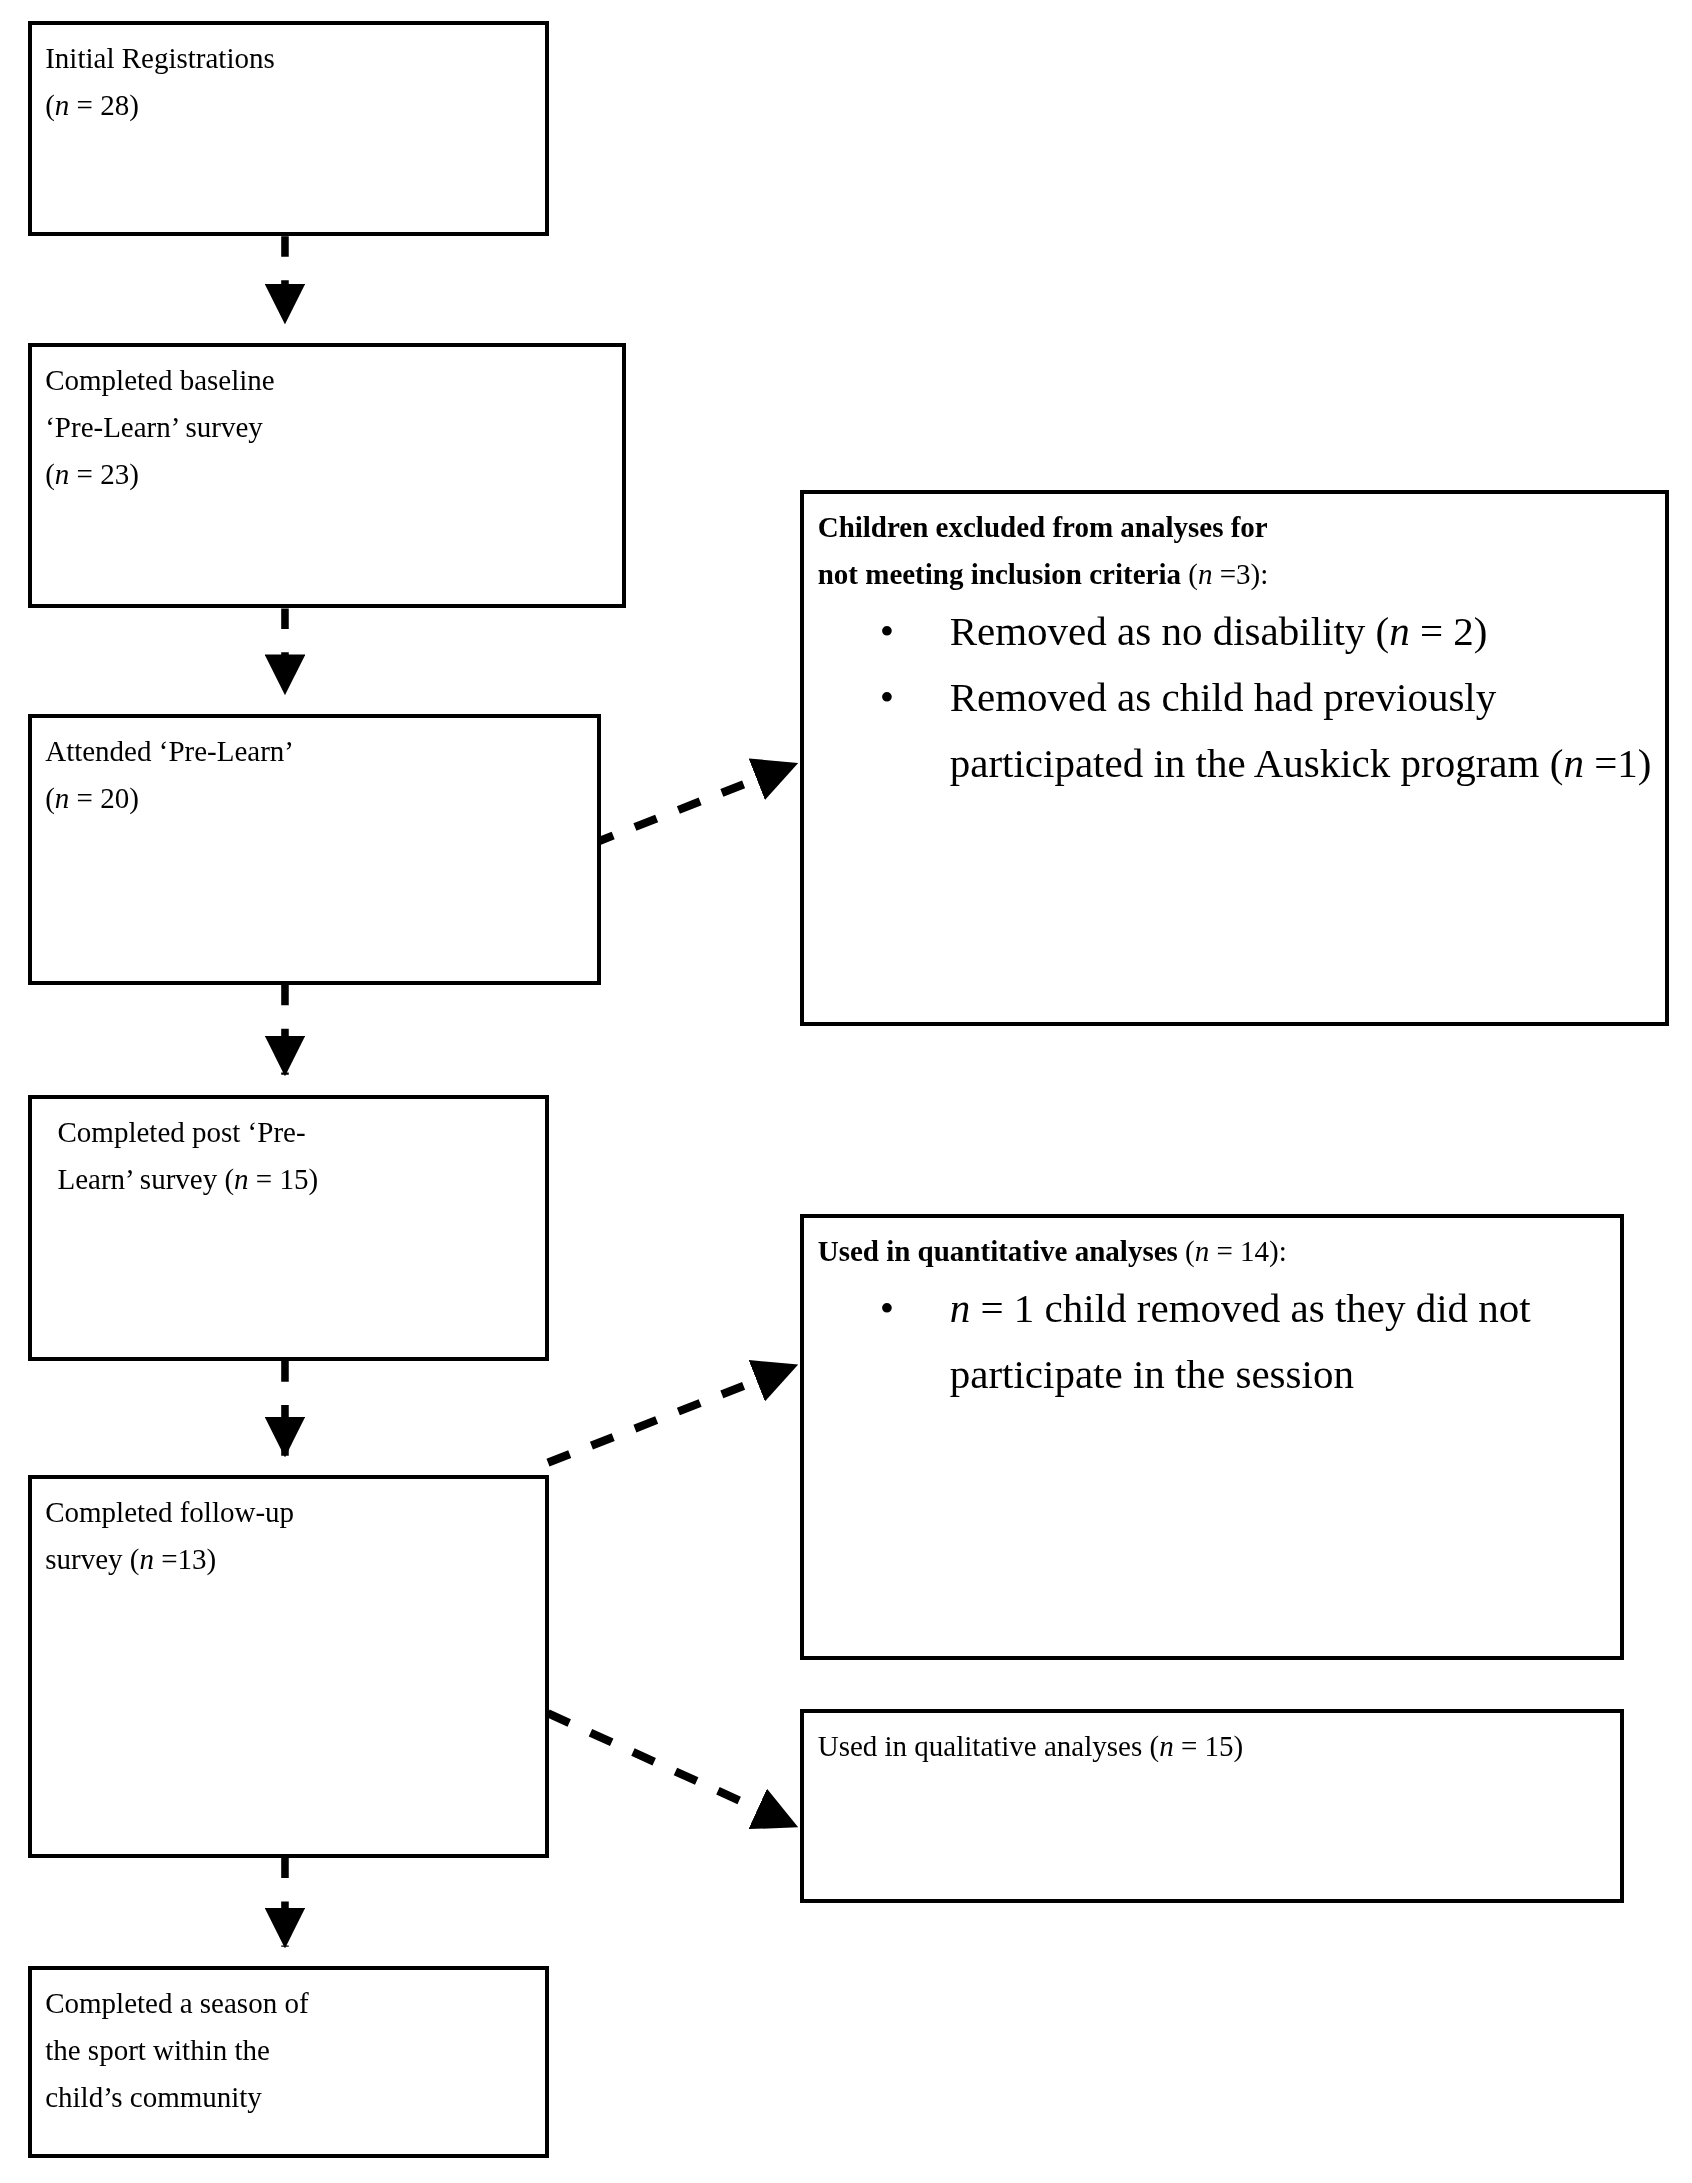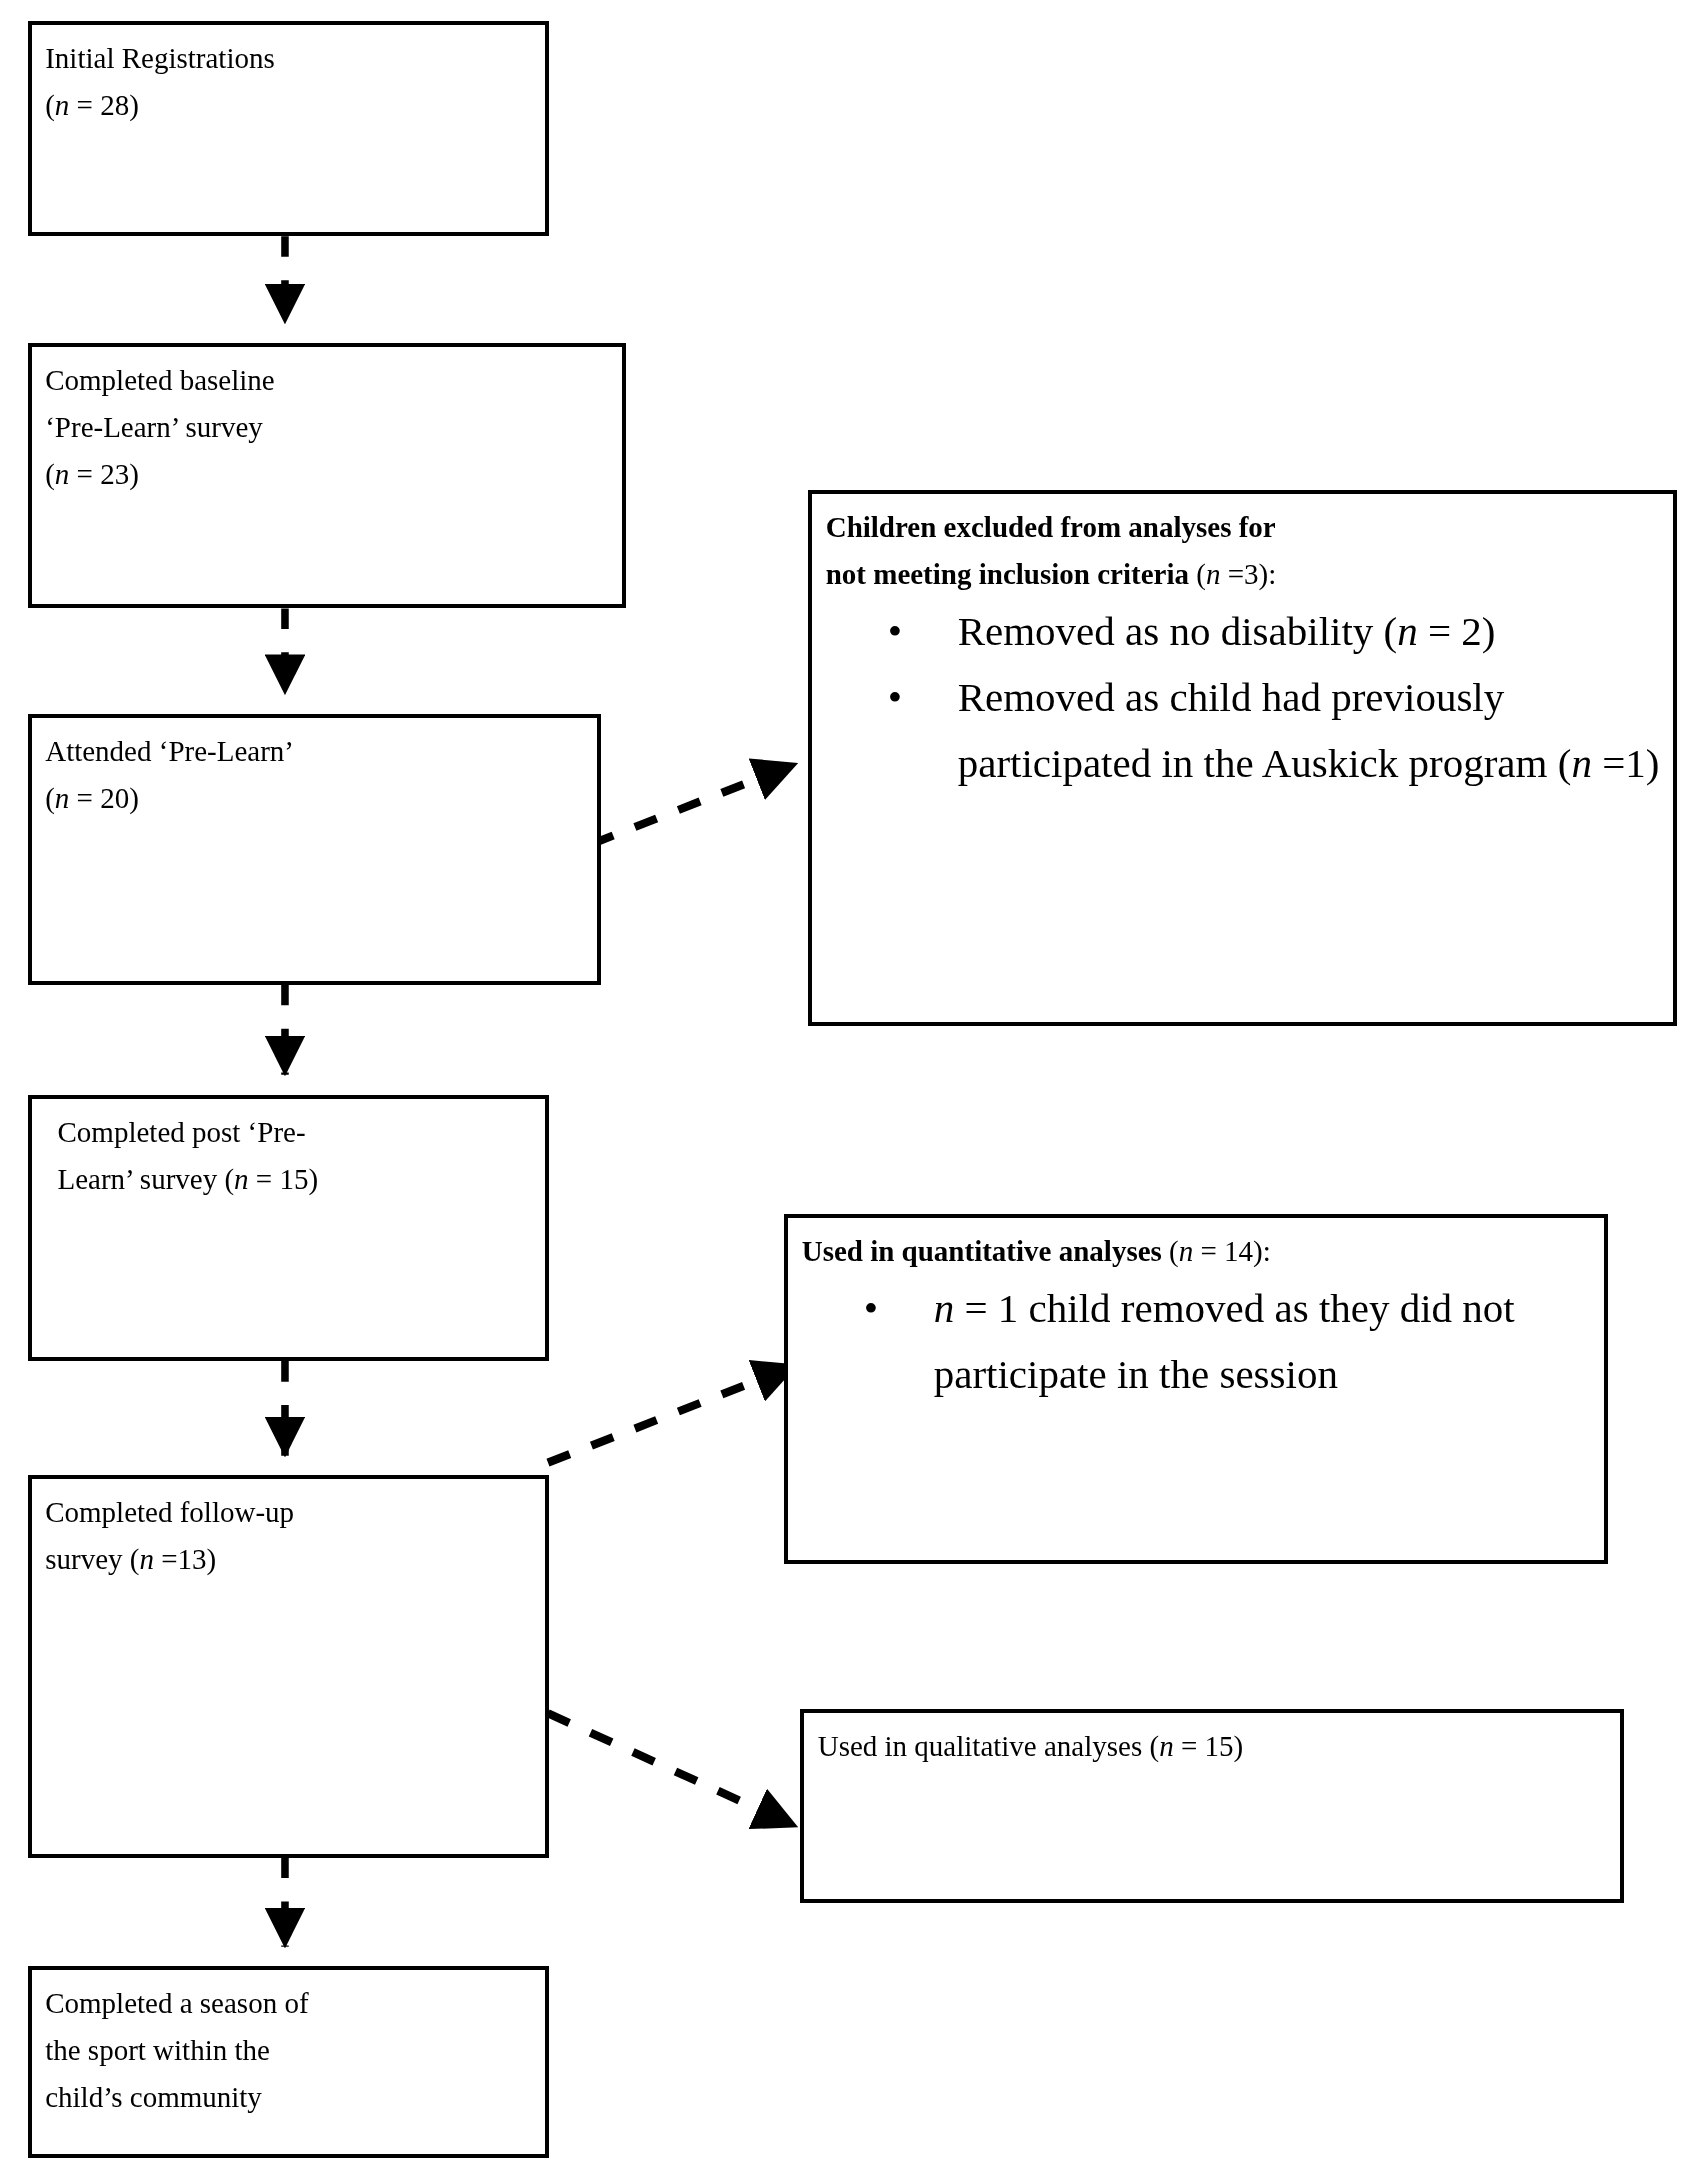--- a/index.html
+++ b/index.html
@@ -121,36 +121,36 @@
     <p><span>survey (</span><span class="ital">n</span><span> =13)</span></p>
   </div>
 
   <div class="node" style="left:27.5px; top:1966px; width:521px; height:192px;">
     <p><span>Completed a season of</span></p>
     <p><span>the sport within the</span></p>
     <p><span>child’s community</span></p>
     <p></p>
   </div>
 
-  <div class="node" style="left:800px; top:490px; width:869px; height:536px;margin-left:8px;">
+  <div class="node" style="left:800px; top:490px; width:869px; height:536px;">
     <p class="bold"><span>Children excluded from analyses for</span></p>
     <p><span class="bold" style="font-weight:bold">not meeting inclusion criteria</span><span> (</span><span class="ital">n</span><span> =3):</span></p>
     <ul class="bullets">
       <li>
         <span class="bullet-dot">•</span>
         <span>Removed as no disability (</span><span class="ital">n</span><span> = 2)</span>
       </li>
       <li>
         <span class="bullet-dot">•</span>
         <span>Removed as child had previously participated in the Auskick program (</span><span class="ital">n</span><span> =1)</span>
       </li>
     </ul>
   </div>
 
-  <div class="node" style="left:784px; top:1214px; width:824px; height:350px;">
+  <div class="node" style="left:800px; top:1214px; width:824px; height:446px;">
     <p><span style="font-weight:bold">Used in quantitative analyses</span><span> (</span><span class="ital">n</span><span> = 14):</span></p>
     <ul class="bullets">
       <li>
         <span class="bullet-dot">•</span>
         <span class="ital">n</span><span> = 1 child removed as they did not participate in the session</span>
       </li>
     </ul>
   </div>
 
   <div class="node" style="left:800px; top:1709px; width:824px; height:194px;">

